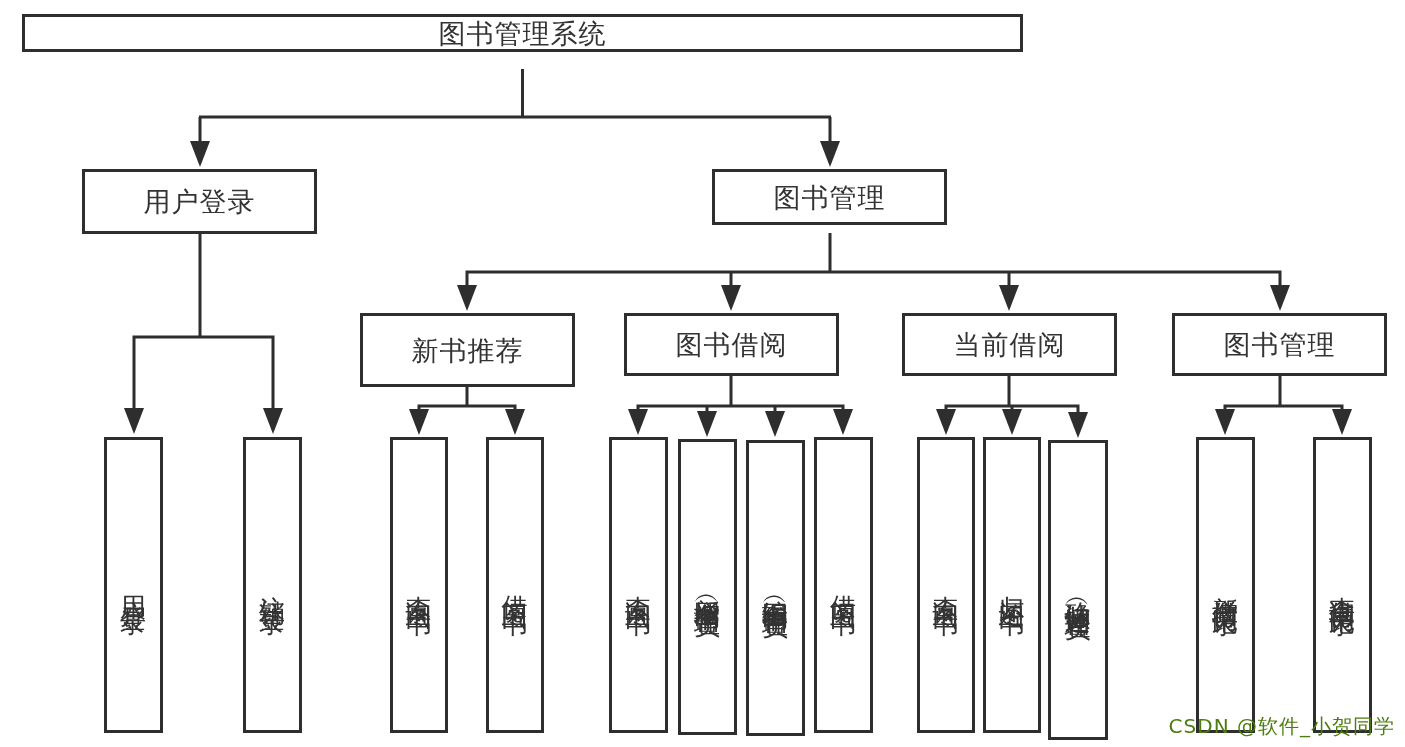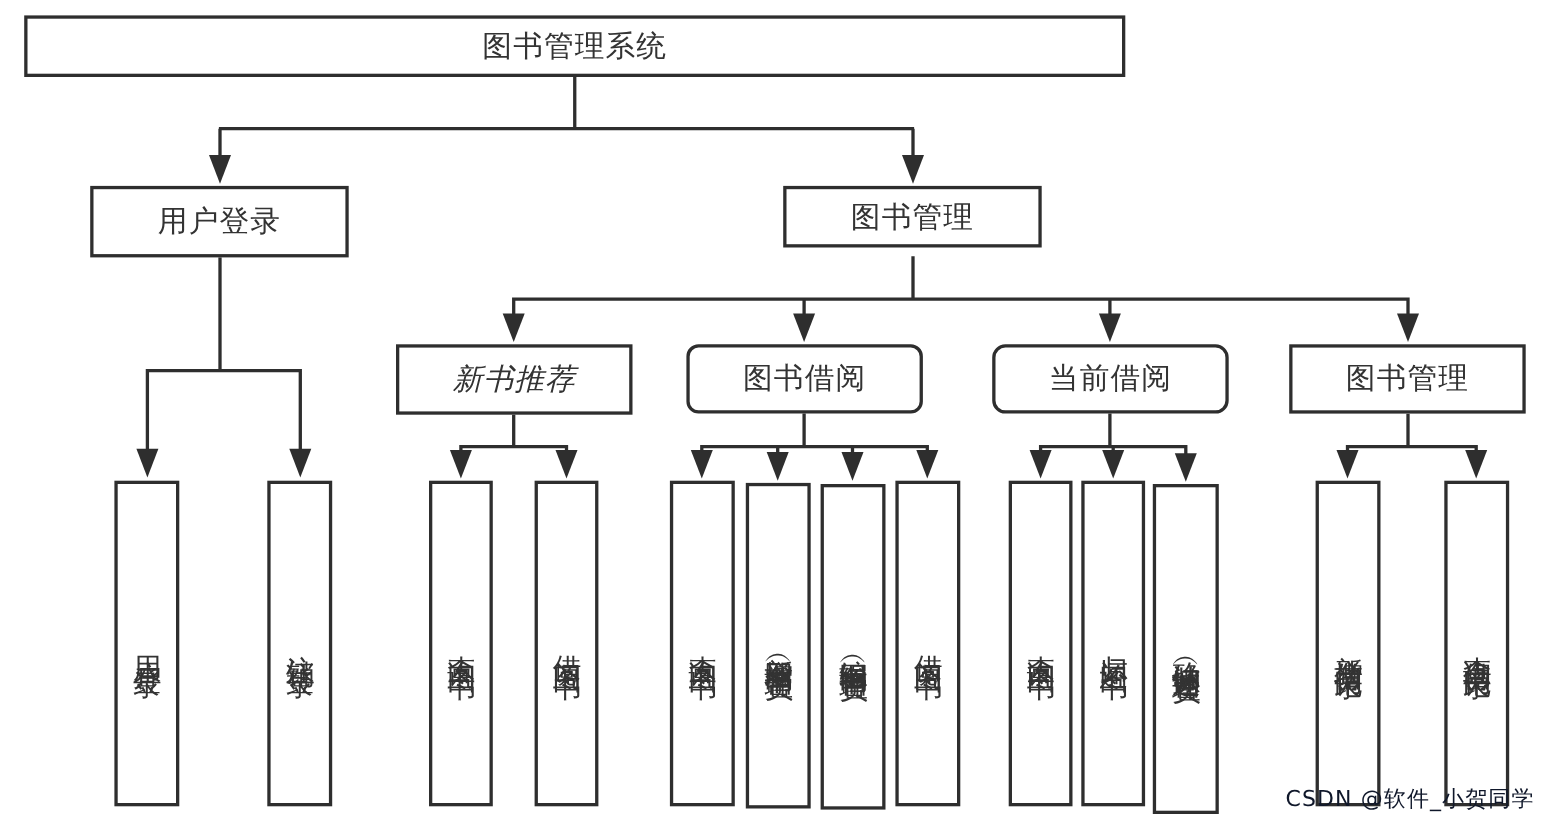--- a/index.html
+++ b/index.html
@@ -37,21 +37,21 @@
     letter-spacing: 5px;
     line-height: 1;
     writing-mode: vertical-rl;
     text-orientation: mixed;
   }
   #watermark {
     position: absolute;
     right: 10px;
     top: 713px;
     font-size: 20px;
-    color: #0f172a;
+    color: #4d7c0f;
     letter-spacing: 1px;
     white-space: nowrap;
   }
 </style>
 </head>
 <body>
 
 <div id="stage">
 
   <svg id="connectors" viewBox="0 0 1405 747" xmlns="http://www.w3.org/2000/svg" aria-hidden="true">
@@ -94,28 +94,28 @@
 
       <polygon points="936,409 956,409 946,435"></polygon>
       <polygon points="1002,409 1022,409 1012,435"></polygon>
       <polygon points="1068,412 1088,412 1078,438"></polygon>
 
       <polygon points="1215,409 1235,409 1225,435"></polygon>
       <polygon points="1332,409 1352,409 1342,435"></polygon>
     </g>
   </svg>
 
-  <div class="box h" style="left:22px; top:14px; width:1001px; height:56px;">图书管理系统</div>
+  <div class="box h" style="left:22px; top:14px; width:1001px; height:38px;">图书管理系统</div>
 
   <div class="box h" style="left:82px; top:169px; width:235px; height:65px;">用户登录</div>
   <div class="box h" style="left:712px; top:169px; width:235px; height:56px;">图书管理</div>
 
-  <div class="box h" style="left:360px; top:313px; width:215px; height:64px;font-style:italic;">新书推荐</div>
-  <div class="box h" style="left:624px; top:313px; width:215px; height:63px;border-radius:11px;">图书借阅</div>
-  <div class="box h" style="left:902px; top:313px; width:215px; height:63px;border-radius:12px;">当前借阅</div>
+  <div class="box h" style="left:360px; top:313px; width:215px; height:74px;">新书推荐</div>
+  <div class="box h" style="left:624px; top:313px; width:215px; height:63px;">图书借阅</div>
+  <div class="box h" style="left:902px; top:313px; width:215px; height:63px;">当前借阅</div>
   <div class="box h" style="left:1172px; top:313px; width:215px; height:63px;">图书管理</div>
 
   <div class="box v" style="left:104px; top:437px; width:59px; height:296px;">用户登录</div>
   <div class="box v" style="left:243px; top:437px; width:59px; height:296px;">注销登录</div>
 
   <div class="box v" style="left:390px; top:437px; width:58px; height:296px;">查询图书</div>
   <div class="box v" style="left:486px; top:437px; width:58px; height:296px;">借阅图书</div>
 
   <div class="box v" style="left:609px; top:437px; width:59px; height:296px;">查询图书</div>
   <div class="box v" style="left:678px; top:439px; width:59px; height:296px; letter-spacing:2px;">新增图书（管理员）</div>

